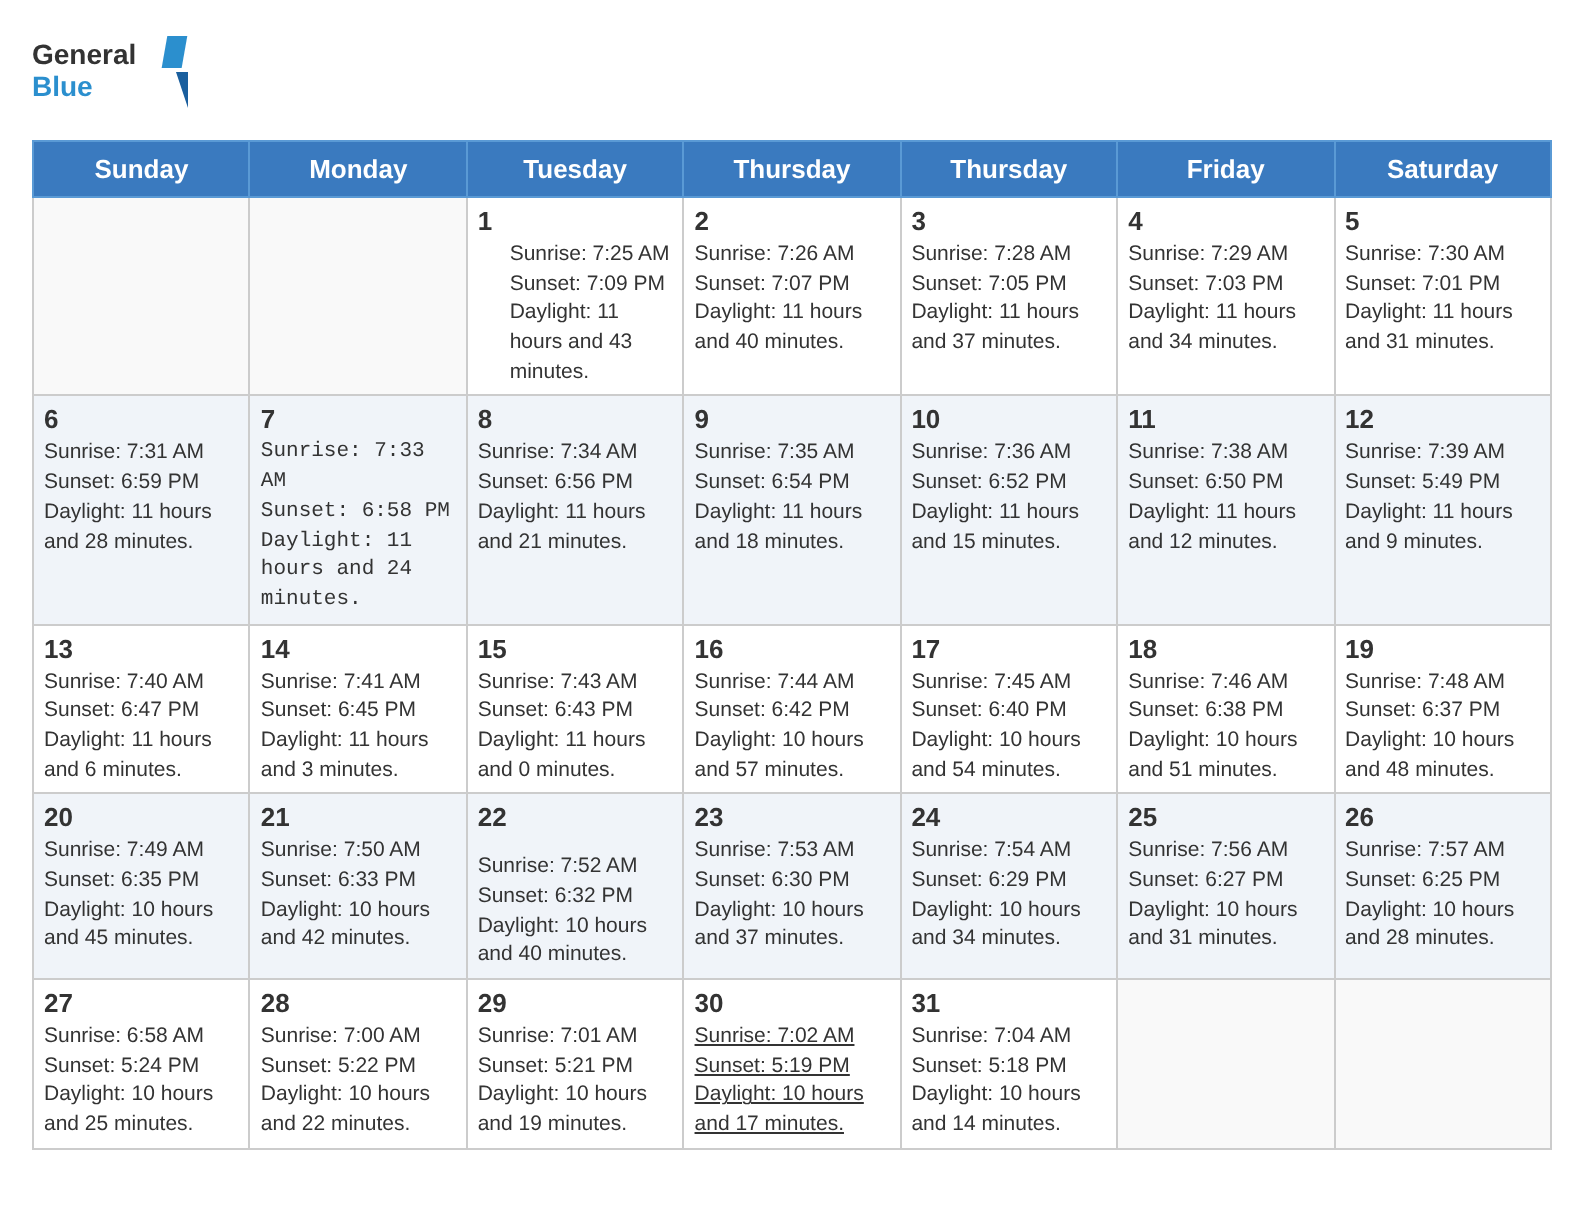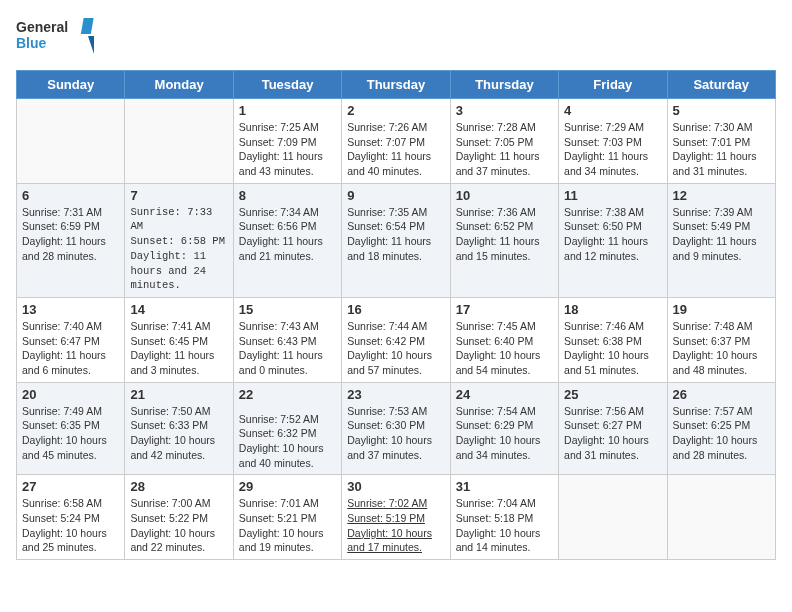--- a/index.html
+++ b/index.html
@@ -105,21 +105,21 @@
         <th>Friday</th>
         <th>Saturday</th>
       </tr>
   </thead>
   <tbody id="calendar-body">
   <tr>
         <td class="empty"></td>
         <td class="empty"></td>
         <td>
           <span class="day-num">1</span>
-          <div class="day-info" style="white-space: pre-line;">Sunrise: 7:25 AM
+          <div class="day-info" style="white-space: pre-line; margin-left: 16px;">Sunrise: 7:25 AM
 Sunset: 7:09 PM
 Daylight: 11 hours and 43 minutes.</div>
         </td>
         <td>
           <span class="day-num">2</span>
           <div class="day-info" style="white-space: pre-line;">Sunrise: 7:26 AM
 Sunset: 7:07 PM
 Daylight: 11 hours and 40 minutes.</div>
         </td>
         <td>

